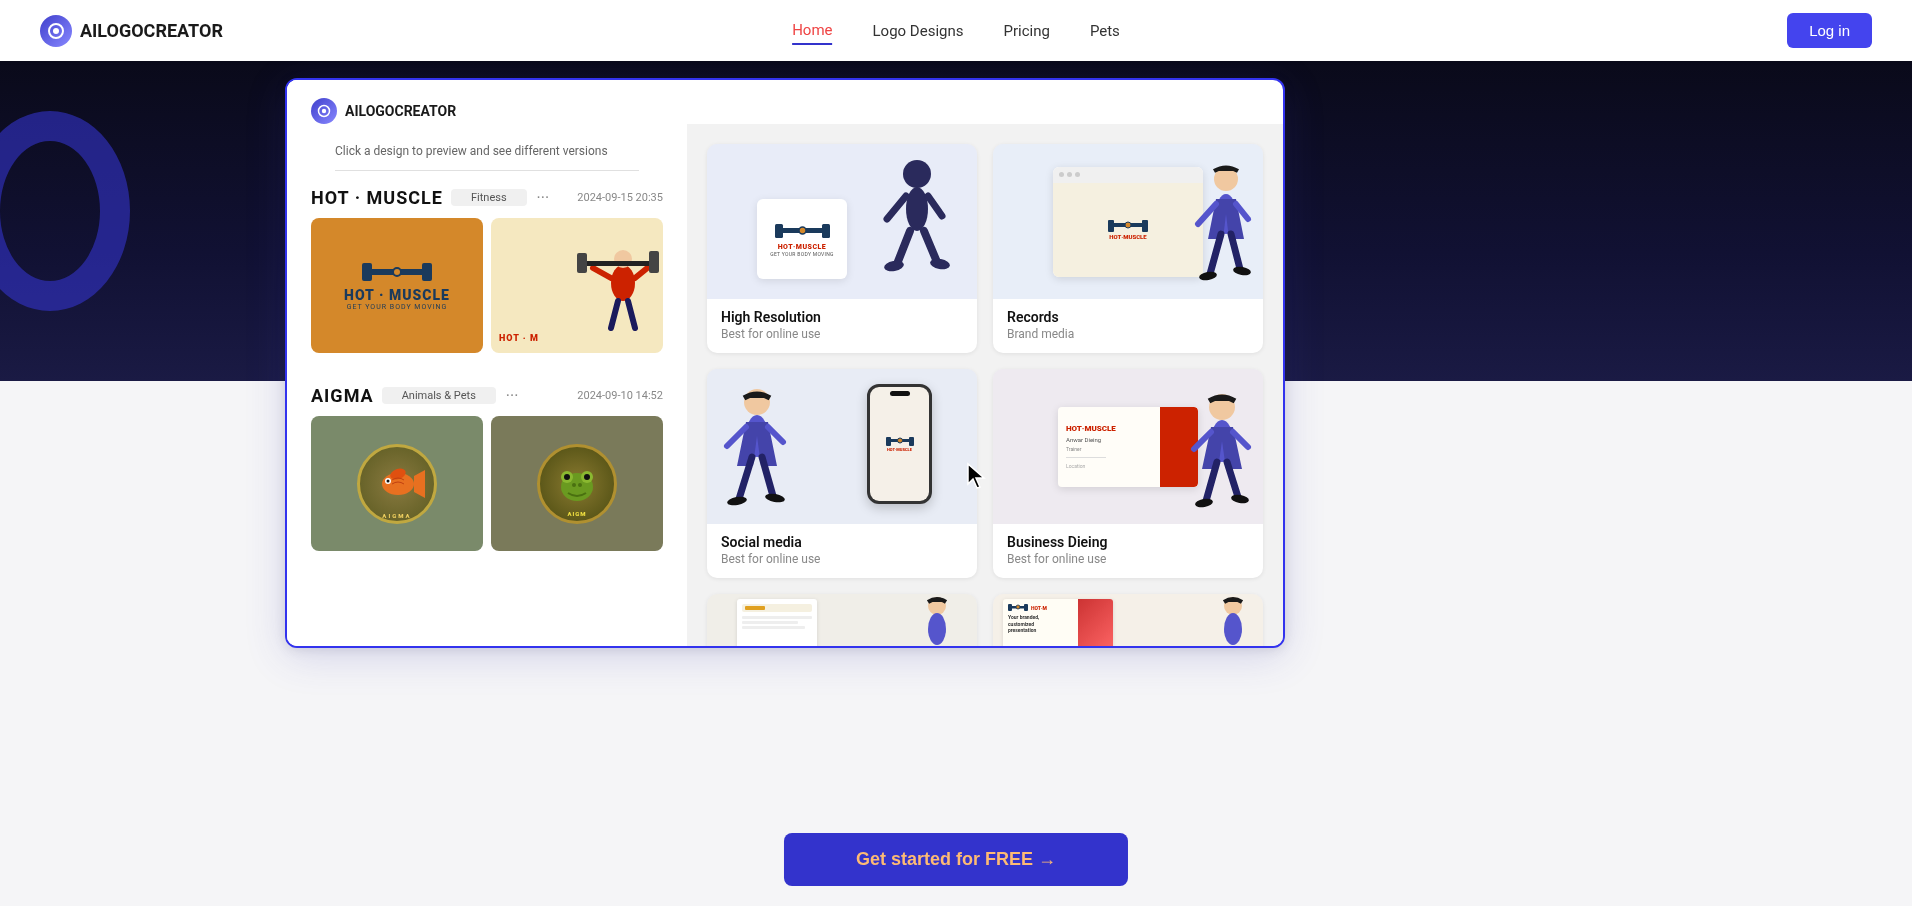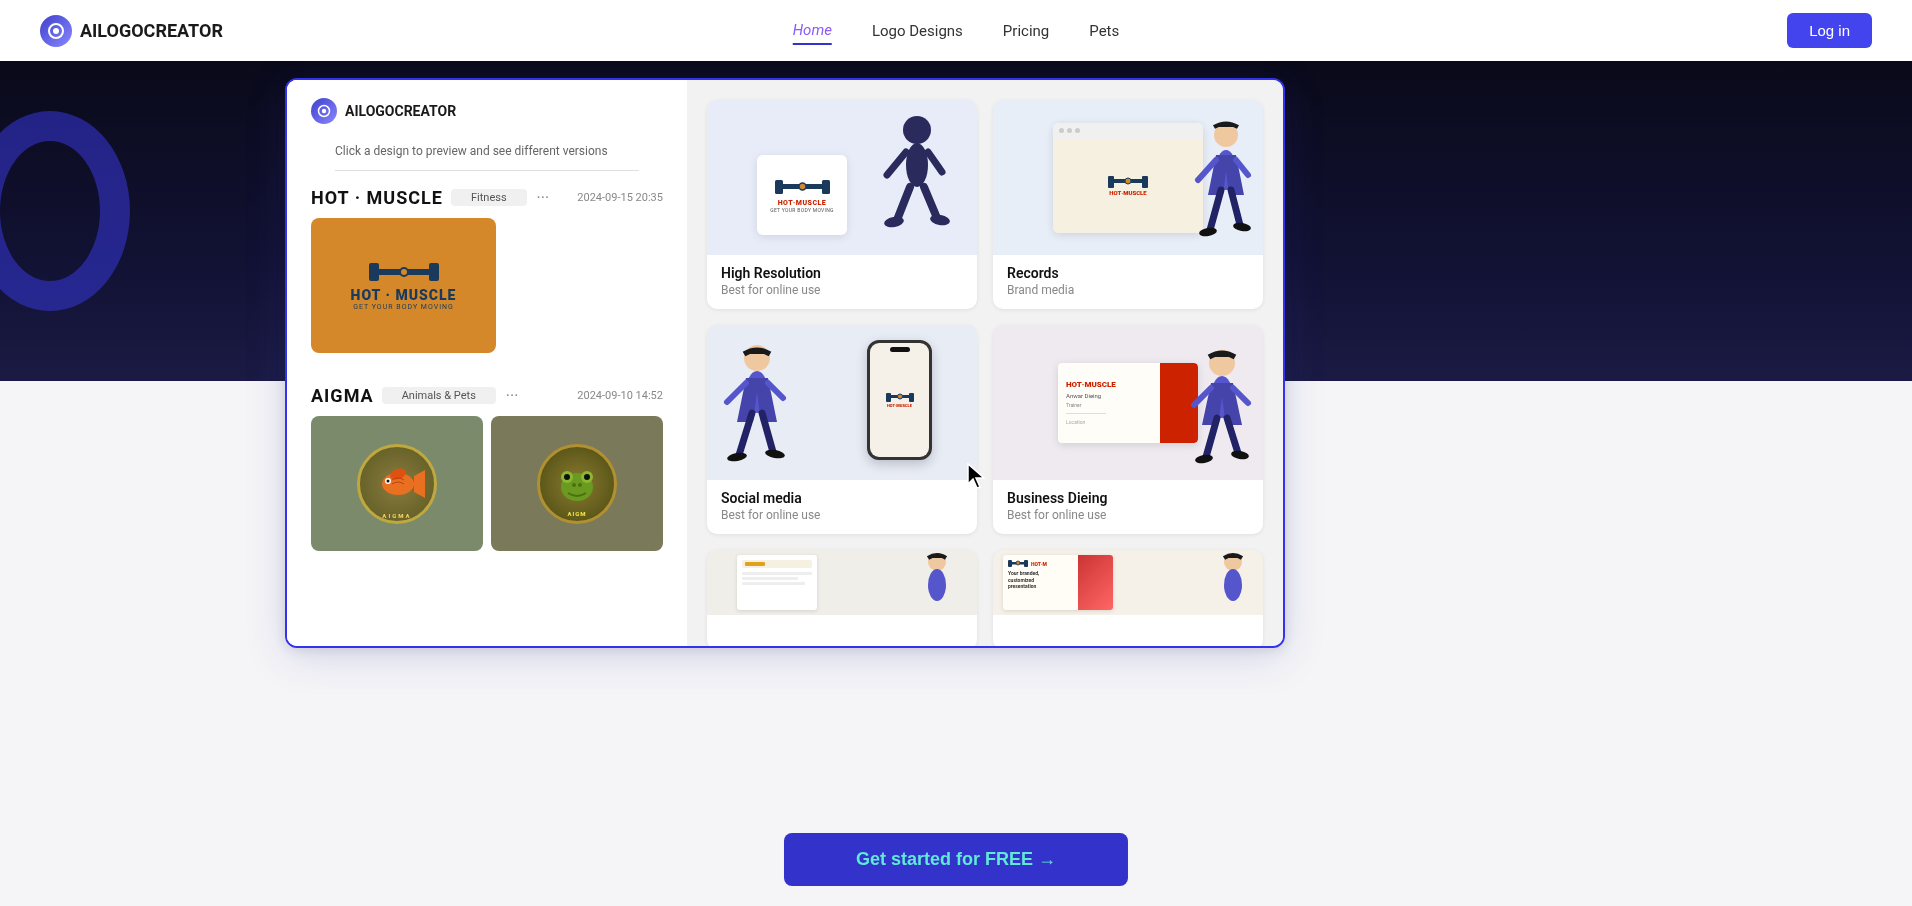--- a/index.html
+++ b/index.html
@@ -50,23 +50,22 @@
       transform: translateX(-50%);
     }
     .nav-link {
       text-decoration: none;
       color: #333;
       font-size: 15px;
       cursor: pointer;
       padding: 4px 0;
     }
     .nav-link.active {
-      color: #8b5cf6;
+      color: #ef4444;
       border-bottom: 2px solid #3333cc;
-      font-style: italic;
     }
     .navbar-right {
       display: flex;
       align-items: center;
     }
     .login-btn {
       background: #4444ee;
       color: #fff;
       border: none;
       border-radius: 6px;
@@ -273,20 +272,21 @@
       position: relative;
       overflow: hidden;
     }
 
     
     .right-panel {
       flex: 1;
       background: #f2f2f2;
       padding: 20px;
       overflow-y: auto;
+      margin-top: 44px;
     }
     .export-grid {
       display: grid;
       grid-template-columns: 1fr 1fr;
       gap: 16px;
     }
     .export-card {
       background: #fff;
       border-radius: 10px;
       overflow: hidden;
@@ -445,21 +445,21 @@
     
     .bottom-cta {
       position: absolute;
       bottom: 20px;
       left: 50%;
       transform: translateX(-50%);
       z-index: 5;
     }
     .cta-btn {
       background: #3333cc;
-      color: #5eead4;
+      color: #fdba74;
       border: none;
       border-radius: 8px;
       padding: 16px 72px;
       font-size: 18px;
       font-weight: 600;
       cursor: pointer;
       display: flex;
       align-items: center;
       gap: 10px;
     }
@@ -533,20 +533,42 @@
               <svg width="70" height="22" viewBox="0 0 70 22" style="margin-bottom:4px">
                 <rect x="5" y="8" width="60" height="6" rx="3" fill="#1a3a5c"></rect>
                 <rect x="0" y="2" width="10" height="18" rx="2" fill="#1a3a5c"></rect>
                 <rect x="60" y="2" width="10" height="18" rx="2" fill="#1a3a5c"></rect>
                 <circle cx="35" cy="11" r="4" fill="#d4882a" stroke="#1a3a5c" stroke-width="2"></circle>
               </svg>
               <div class="logo-text-hot">HOT · MUSCLE</div>
               <div class="logo-text-sub">GET YOUR BODY MOVING</div>
             </div>
           </div>
+          <div class="record-img">
+            <div class="logo-hot-muscle-2">
+
+              <svg width="100" height="130" viewBox="0 0 100 130" style="position:absolute;right:0;bottom:0">
+
+                <ellipse cx="60" cy="60" rx="12" ry="18" fill="#cc2200"></ellipse>
+
+                <circle cx="60" cy="36" r="9" fill="#f0c8a0"></circle>
+
+                <line x1="48" y1="55" x2="30" y2="45" stroke="#cc2200" stroke-width="6" stroke-linecap="round"></line>
+                <line x1="72" y1="55" x2="88" y2="42" stroke="#cc2200" stroke-width="6" stroke-linecap="round"></line>
+
+                <line x1="55" y1="78" x2="48" y2="105" stroke="#1a1a5c" stroke-width="6" stroke-linecap="round"></line>
+                <line x1="65" y1="78" x2="72" y2="105" stroke="#1a1a5c" stroke-width="6" stroke-linecap="round"></line>
+
+                <rect x="20" y="38" width="70" height="5" rx="2" fill="#222"></rect>
+                <rect x="14" y="30" width="10" height="20" rx="2" fill="#444"></rect>
+                <rect x="86" y="28" width="10" height="22" rx="2" fill="#444"></rect>
+              </svg>
+              <div style="position:absolute;bottom:10px;left:8px;font-size:9px;font-weight:900;color:#cc2200;letter-spacing:1px;">HOT · M</div>
+            </div>
+          </div>
         </div>
       </div>
 
       <div class="record-entry" style="margin-top:20px">
         <div class="record-title-row">
           <span class="record-name">AIGMA</span>
           <span class="record-badge">Animals &amp; Pets</span>
           <span class="record-dots">···</span>
           <span class="record-date">2024-09-10 14:52</span>
         </div>

